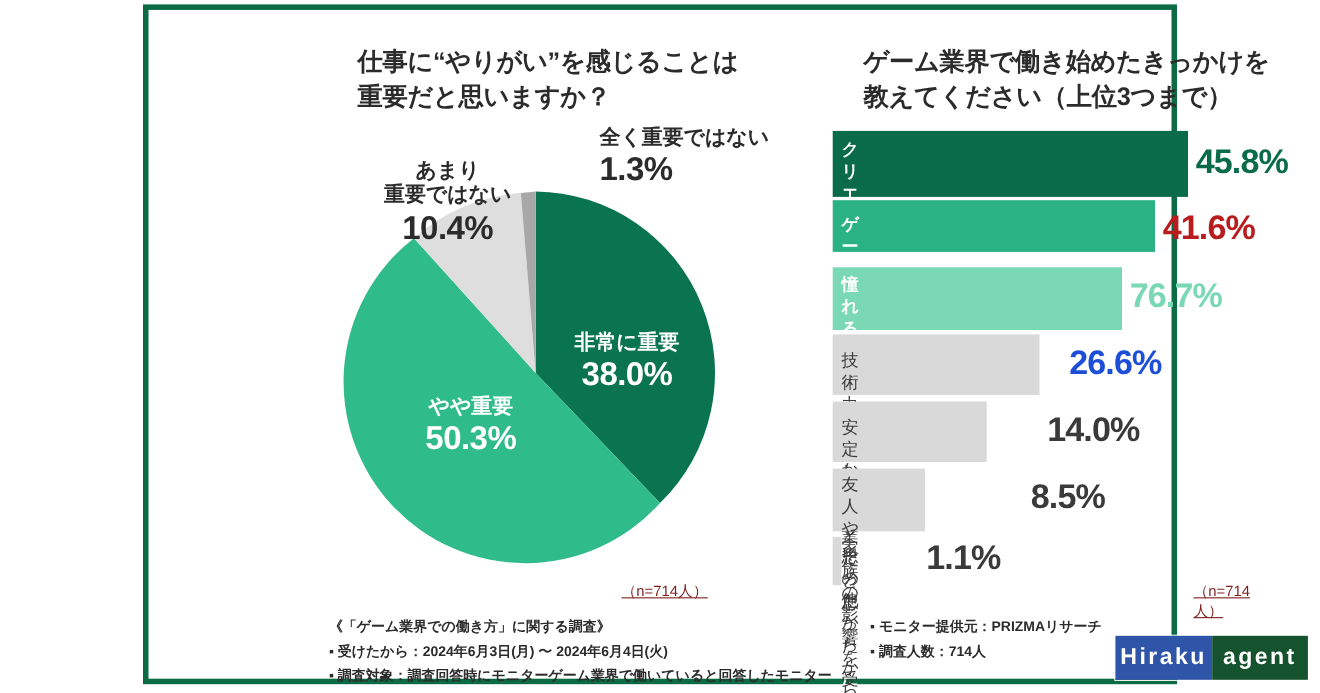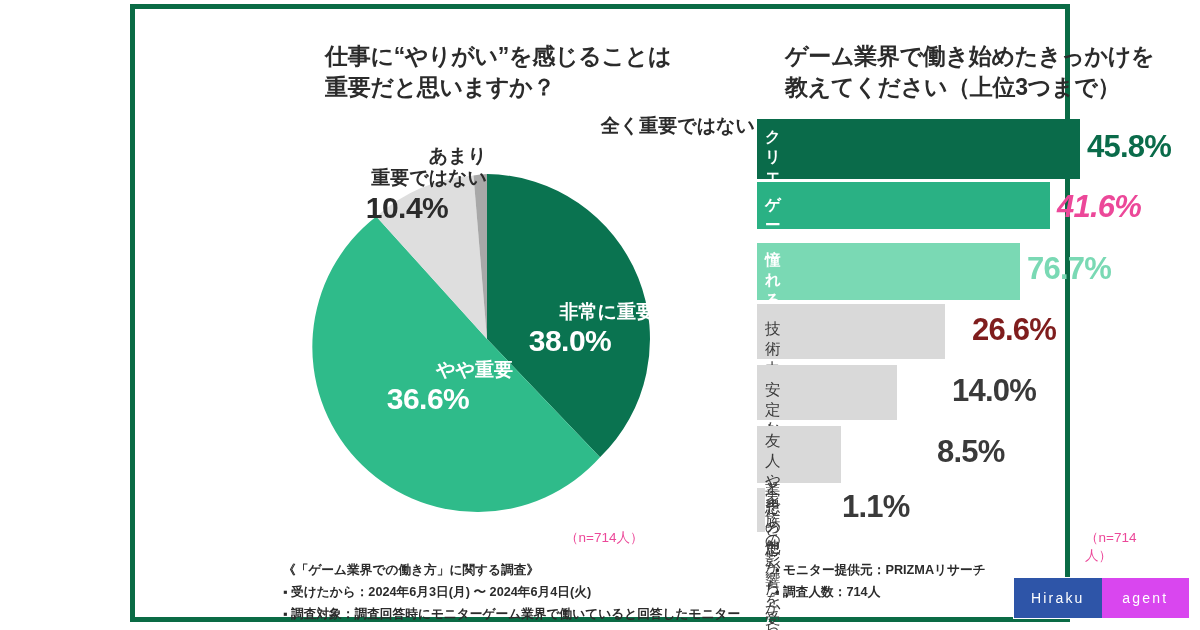--- a/index.html
+++ b/index.html
@@ -70,21 +70,20 @@
     position: absolute;
     text-align: center;
     line-height: 1.18;
     pointer-events: none;
   }
   .pie-label .cat {
     font-size: 19px;
     font-weight: bold;
     display: block;
     white-space: pre-line;
-    text-align: right;
   }
   .pie-label .val {
     font-size: 30px;
     font-weight: bold;
     display: block;
     letter-spacing: -0.5px;
   }
   .pie-label.inside .cat,
   .pie-label.inside .val { color: #ffffff; }
   .pie-label.outside .cat,
@@ -131,60 +130,61 @@
     font-size: 31px;
     font-weight: bold;
     letter-spacing: -0.8px;
     white-space: nowrap;
   }
 
   
   .n-note {
     position: absolute;
     font-size: 13.5px;
-    color: #ec4899;
+    color: #7f1d1d;
+    text-decoration: underline;
   }
   #n-left  { left: 430px; top: 520px; }
   #n-right { left: 950px; top: 520px; }
 
   
   .footer-block {
     position: absolute;
     font-size: 12.7px;
     line-height: 1.72;
     color: #2b2b2b;
     font-weight: bold;
   }
   #footer-left  { left: 148px; top: 551px; width: 500px; }
   #footer-right { left: 640px; top: 551px; width: 270px; }
-  .footer-line { white-space: nowrap; }
+  .footer-line { white-space: nowrap; margin-left: 16px; }
   .footer-head { font-weight: bold; }
 
   
   #logo {
     position: absolute;
     left: 878px;
     top: 568px;
     width: 175px;
     height: 40px;
     display: flex;
     border: 1px solid #ffffff;
   }
   .logo-half {
     flex: 1;
     display: flex;
     align-items: center;
     justify-content: center;
-    font-size: 14px;
-    font-weight: normal;
+    font-size: 21px;
+    font-weight: bold;
     letter-spacing: 2.2px;
     color: #ffffff;
   }
   #logo-hiraku { background: #2e55a8; }
-  #logo-agent  { background: #d946ef; }
+  #logo-agent  { background: #14532d; }
 </style>
 </head>
 <body>
 
 <div id="canvas">
 
   <div id="pad-left" class="side-pad"></div>
   <div id="pad-right" class="side-pad"></div>
 
   <div id="frame">
@@ -208,61 +208,62 @@
         </g>
       </svg>
 
       <div class="pie-label inside" id="lbl-veryimportant">
         <span class="cat">非常に重要</span>
         <span class="val">38.0%</span>
       </div>
 
       <div class="pie-label inside" id="lbl-somewhat">
         <span class="cat">やや重要</span>
-        <span class="val">36.6%</span>
+        <span class="val">50.3%</span>
       </div>
 
       <div class="pie-label outside" id="lbl-notvery">
         <span class="cat">あまり
 重要ではない</span>
         <span class="val">10.4%</span>
       </div>
 
       <div class="pie-label outside" id="lbl-notatall">
         <span class="cat">全く重要ではない</span>
+        <span class="val">1.3%</span>
       </div>
     </div>
 
     <div class="n-note" id="n-left">（n=714人）</div>
 
     <div class="panel-title" id="title-right">ゲーム業界で働き始めたきっかけを
 教えてください（上位3つまで）</div>
 
     <div id="bars">
         <div class="bar-row" style="top: 0px;">
           <div class="bar-rect" style="width: 323px; height: 60px; background: rgb(10, 107, 74);"></div>
           <div class="bar-text on-dark" style="top: 8px;">クリエイティブな仕事が
 したかったから</div>
           <div class="bar-value" style="left: 330px; top: 10px; color: rgb(10, 107, 74);">45.8%</div>
         </div>
         <div class="bar-row" style="top: 63px;">
           <div class="bar-rect" style="width: 293px; height: 47px; background: rgb(42, 177, 132);"></div>
           <div class="bar-text on-light" style="top: 13px;">ゲームが好きだから</div>
-          <div class="bar-value" style="left: 300px; top: 7px; color: #ec4899; font-style: italic;">41.6%</div>
+          <div class="bar-value" style="left: 300px; top: 7px; color: #b91c1c;">41.6%</div>
         </div>
         <div class="bar-row" style="top: 124px;">
           <div class="bar-rect" style="width: 263px; height: 57px; background: rgb(122, 217, 180);"></div>
           <div class="bar-text on-light" style="top: 7px;">憧れるクリエイターのように
 なりたかったから</div>
           <div class="bar-value" style="left: 270px; top: 8px; color: rgb(122, 217, 180);">76.7%</div>
         </div>
         <div class="bar-row" style="top: 185px;">
           <div class="bar-rect" style="width: 188px; height: 55px; background: rgb(217, 217, 217);"></div>
           <div class="bar-text on-gray" style="top: 15px;">技術力を活かせると思ったから</div>
-          <div class="bar-value" style="left: 215px; top: 8px; color: #7f1d1d;">26.6%</div>
+          <div class="bar-value" style="left: 215px; top: 8px; color: #1d4ed8;">26.6%</div>
         </div>
         <div class="bar-row" style="top: 246px;">
           <div class="bar-rect" style="width: 140px; height: 55px; background: rgb(217, 217, 217);"></div>
           <div class="bar-text on-gray" style="top: 15px;">安定した職業だと思ったから</div>
           <div class="bar-value" style="left: 195px; top: 8px; color: rgb(58, 58, 58);">14.0%</div>
         </div>
         <div class="bar-row" style="top: 307px;">
           <div class="bar-rect" style="width: 84px; height: 57px; background: rgb(217, 217, 217);"></div>
           <div class="bar-text on-gray" style="top: 5px;">友人や家族の影響を
 受けたから</div>

